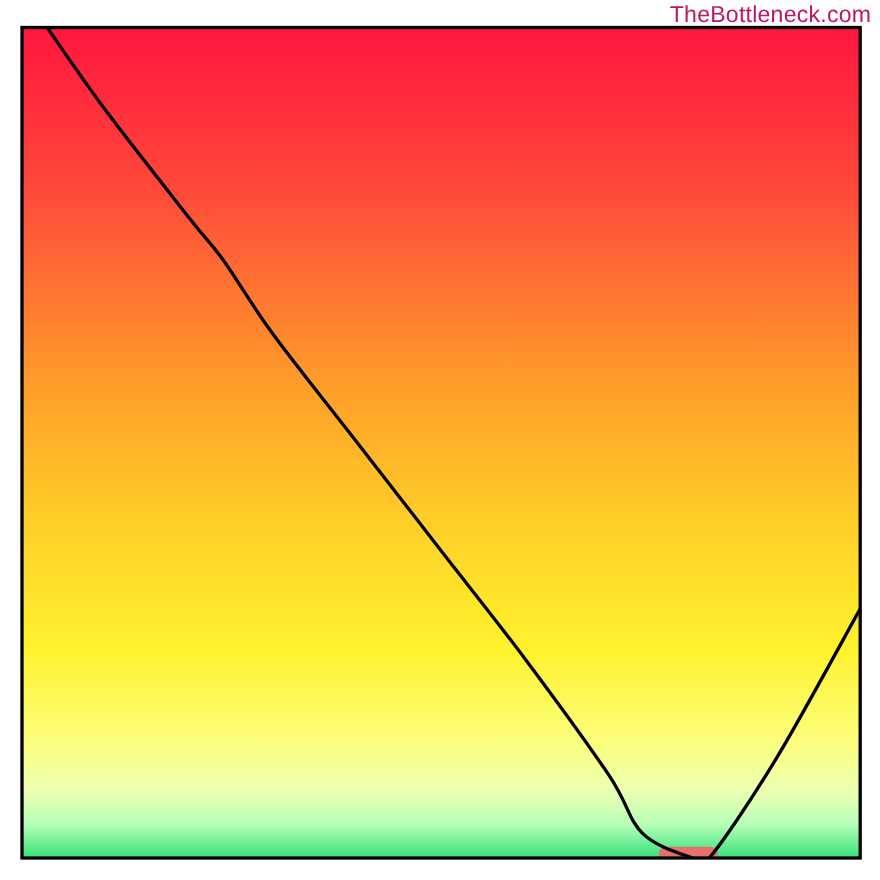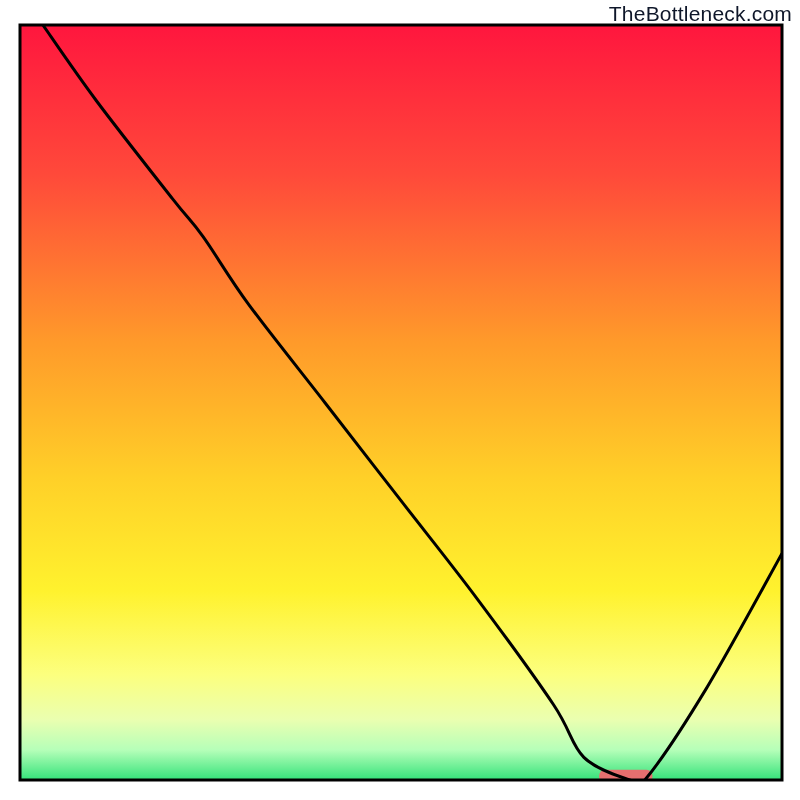--- a/index.html
+++ b/index.html
@@ -14,21 +14,21 @@
     position: relative;
     width: 800px;
     height: 800px;
   }
   .watermark {
     position: absolute;
     top: 2px;
     right: 8px;
     font-size: 21px;
     font-weight: 400;
-    color: #0f172a;
+    color: #be185d;
     letter-spacing: 0.2px;
     z-index: 10;
   }
   svg {
     position: absolute;
     top: 0;
     left: 0;
   }
 </style>
 </head>

